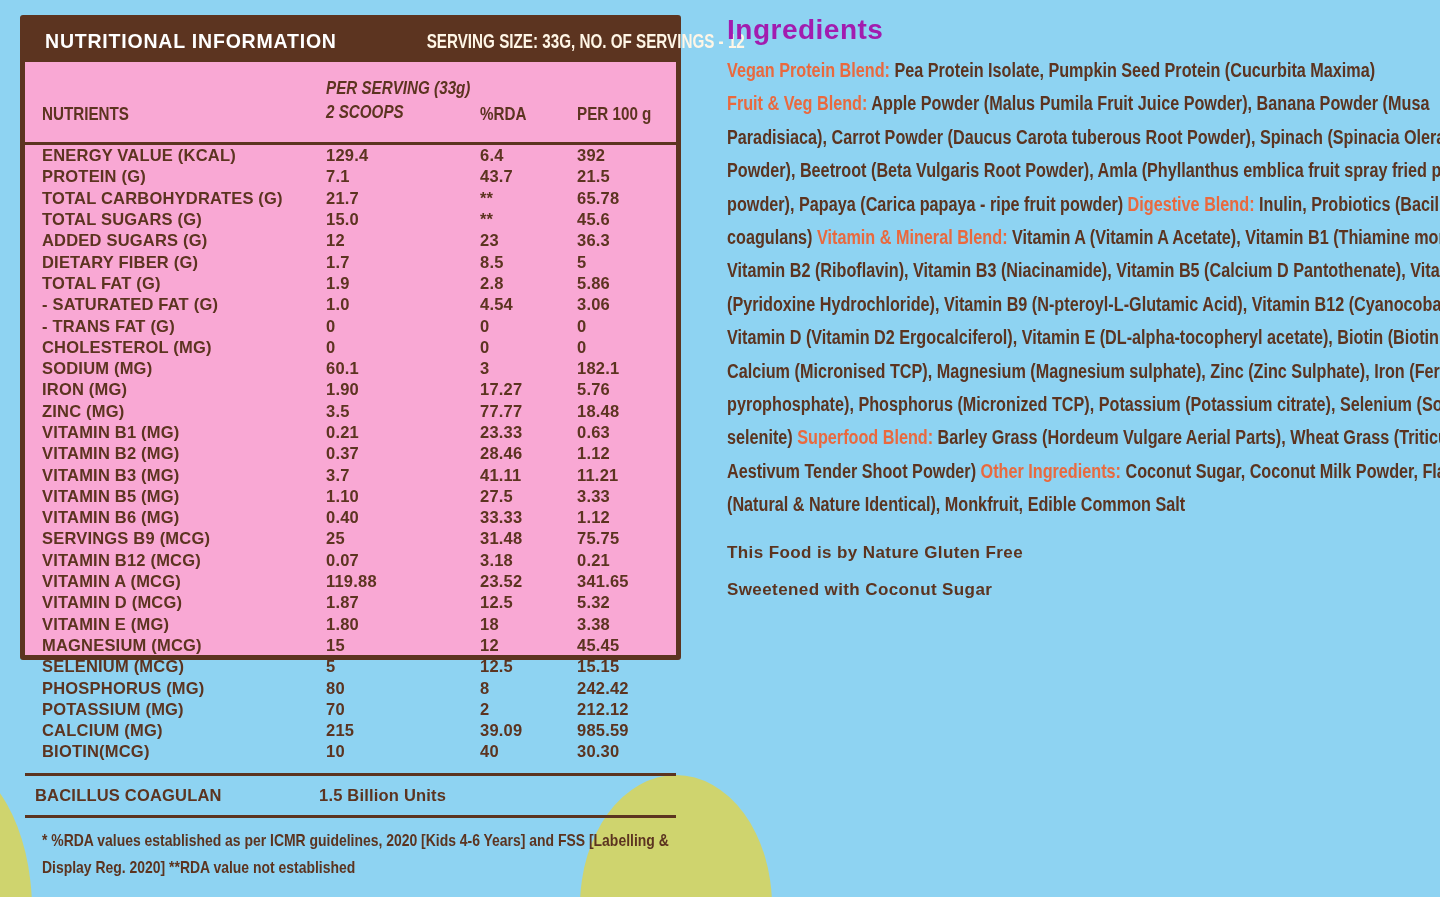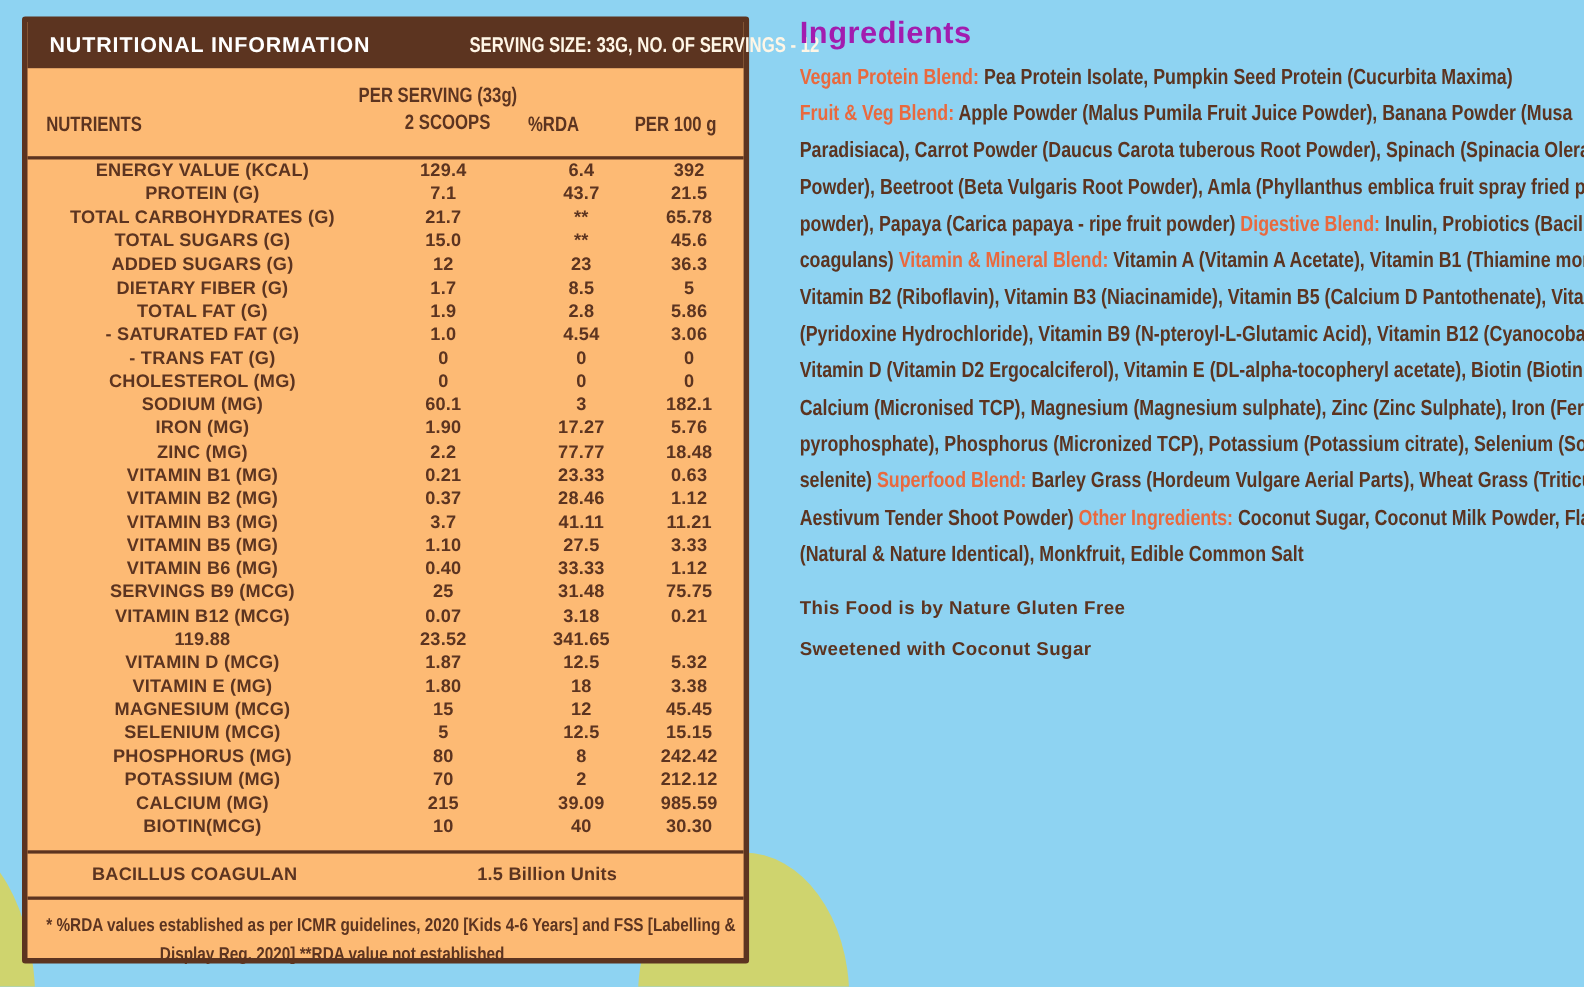--- a/index.html
+++ b/index.html
@@ -5,34 +5,34 @@
   html,body{margin:0;padding:0;background:#8ED3F2;}
   .stage{position:relative;width:1440px;height:897px;background:#8ED3F2;overflow:hidden;
          font-family:"Liberation Sans",sans-serif;color:#5C3420;}
 
   
   .blob{position:absolute;background:#CFD46E;border-radius:50%;}
   .blob-left{left:-140px;top:760px;width:172px;height:300px;}
   .blob-right{left:580px;top:775px;width:192px;height:262px;}
 
   
-  .card{position:absolute;left:20px;top:15px;width:661px;height:861px;
-        background:#fdba74;border:5px solid #5C3420;border-radius:3px;
-        box-sizing:border-box;display:flex;flex-direction:column;text-align:center;}
+  .card{position:absolute;left:20px;top:15px;width:661px;height:645px;
+        background:#f9a8d4;border:5px solid #5C3420;border-radius:3px;
+        box-sizing:border-box;display:flex;flex-direction:column;}
   .bar{height:42px;background:#5C3420;display:flex;align-items:center;
        justify-content:space-between;padding:0 14px 0 20px;flex:0 0 auto;}
   .title{color:#FFFFFF;font-size:19.5px;font-weight:bold;letter-spacing:.8px;white-space:nowrap;}
   .serving{color:#FFF6E6;font-size:19.5px;font-weight:bold;white-space:nowrap;
            display:inline-block;transform:scaleX(.78);transform-origin:100% 50%;}
 
   .cols{height:83px;border-bottom:3px solid #5C3420;position:relative;flex:0 0 auto;box-sizing:border-box;}
   .cond{display:inline-block;transform:scaleX(.8);transform-origin:0 50%;white-space:nowrap;}
   .ch{position:absolute;font-size:19px;font-weight:bold;line-height:24px;}
   .ch1{left:17px;top:40px;}
-  .ch2{left:301px;top:14px;}
+  .ch2{left:301px;top:14px;font-style:italic;}
   .ch3{left:455px;top:40px;}
   .ch4{left:552px;top:40px;}
 
   .rows{height:628px;box-sizing:border-box;flex:0 0 auto;}
   .trow{display:grid;grid-template-columns:284px 154px 97px 1fr;padding-left:17px;
         height:21.3px;align-items:center;}
   .cell{font-size:16.5px;font-weight:600;letter-spacing:.2px;white-space:nowrap;}
 
   .bacillus{height:45px;border-top:3px solid #5C3420;border-bottom:3px solid #5C3420;
             box-sizing:border-box;display:grid;grid-template-columns:284px 1fr;
@@ -144,21 +144,21 @@
           <span class="cell">182.1</span>
         </div>
         <div class="trow">
           <span class="cell">IRON (MG)</span>
           <span class="cell">1.90</span>
           <span class="cell">17.27</span>
           <span class="cell">5.76</span>
         </div>
         <div class="trow">
           <span class="cell">ZINC (MG)</span>
-          <span class="cell">2.2</span>
+          <span class="cell">3.5</span>
           <span class="cell">77.77</span>
           <span class="cell">18.48</span>
         </div>
         <div class="trow">
           <span class="cell">VITAMIN B1 (MG)</span>
           <span class="cell">0.21</span>
           <span class="cell">23.33</span>
           <span class="cell">0.63</span>
         </div>
         <div class="trow">
@@ -191,20 +191,21 @@
           <span class="cell">31.48</span>
           <span class="cell">75.75</span>
         </div>
         <div class="trow">
           <span class="cell">VITAMIN B12 (MCG)</span>
           <span class="cell">0.07</span>
           <span class="cell">3.18</span>
           <span class="cell">0.21</span>
         </div>
         <div class="trow">
+          <span class="cell">VITAMIN A (MCG)</span>
           <span class="cell">119.88</span>
           <span class="cell">23.52</span>
           <span class="cell">341.65</span>
         </div>
         <div class="trow">
           <span class="cell">VITAMIN D (MCG)</span>
           <span class="cell">1.87</span>
           <span class="cell">12.5</span>
           <span class="cell">5.32</span>
         </div>

